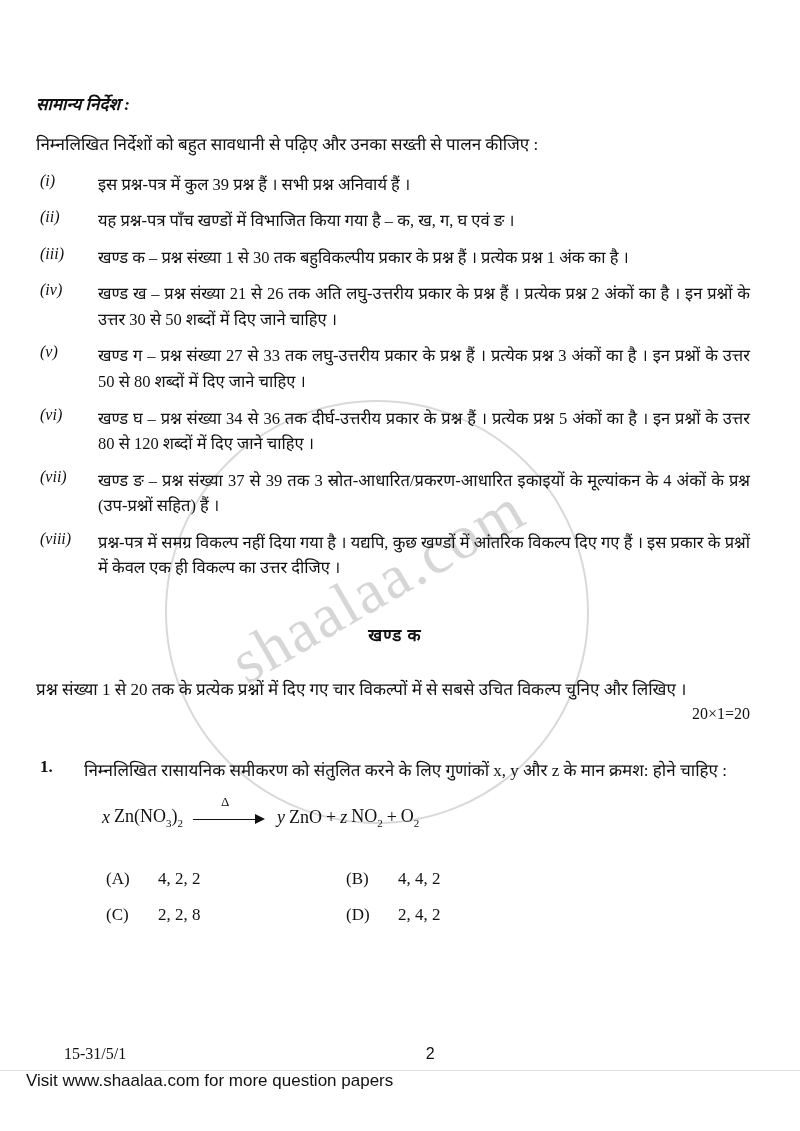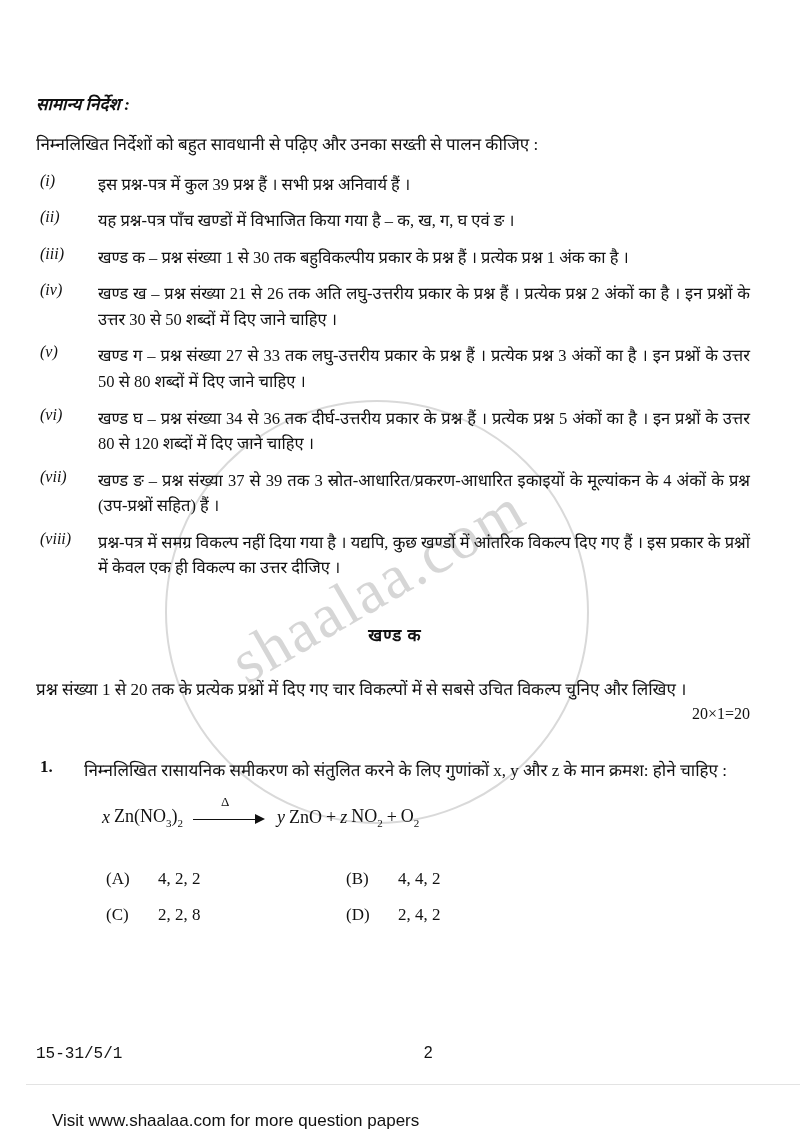--- a/index.html
+++ b/index.html
@@ -207,43 +207,43 @@
     left: 0;
     right: 0;
     bottom: 68px;
     padding: 0 46px 0 36px;
     display: flex;
     align-items: baseline;
     z-index: 3;
   }
   .footer-code {
     font-size: 16px;
-    font-family: Liberation Mono, monospace;
+    font-family: Liberation Serif, serif;
+    margin-left: 28px;
   }
   .footer-page {
     flex: 1 1 auto;
     text-align: center;
     font-size: 16px;
     font-family: "Liberation Sans", sans-serif;
     padding-right: 20px;
   }
 
   .bottom-bar {
     position: absolute;
     left: 0;
     right: 0;
-    bottom: 0;
+    bottom: 14px;
     height: 46px;
     background: #ffffff;
     border-top: 1px solid #e3e3e3;
     display: flex;
-    align-items: flex-end;
+    align-items: flex-start;
     padding-left: 26px;
     z-index: 4;
-    margin-left: 26px;
   }
   .bottom-bar a {
     font-family: "Liberation Sans", sans-serif;
     font-size: 17px;
     color: #111;
     text-decoration: none;
   }
 </style>
 </head>
 <body>

